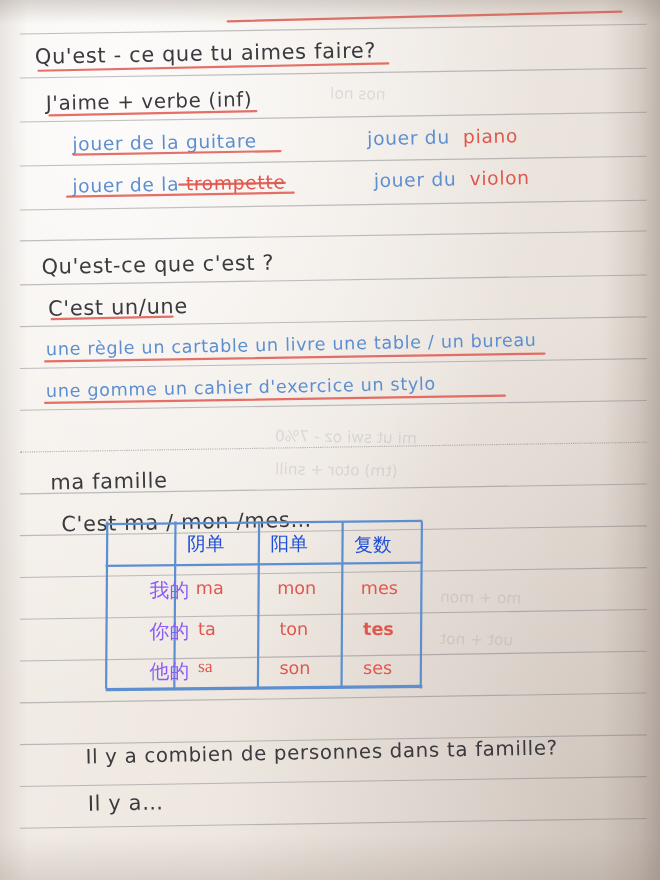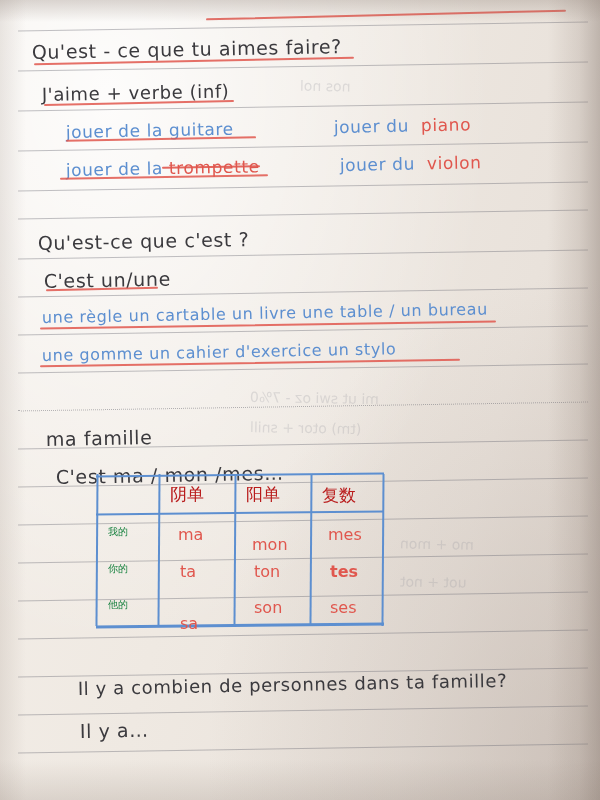--- a/index.html
+++ b/index.html
@@ -102,30 +102,31 @@
     top: 474px;
     width: 288px;
     height: 152px;
   }
   #grammar-table .tline {
     position: absolute;
     background: #5d8fd0;
   }
   #grammar-table .th {
     position: absolute;
-    color: #b91c1c;
+    color: #1d4ed8;
     font-family: "DejaVu Sans", sans-serif;
     font-size: 17px;
     white-space: nowrap;
   }
   #grammar-table .rh {
     position: absolute;
-    color: #15803d;
-    font-size: 10px;
-    white-space: nowrap;
+    color: #8b5cf6;
+    font-size: 18px;
+    white-space: nowrap;
+    margin-left: 28px;
   }
   #grammar-table .cell {
     position: absolute;
     color: #e0574e;
     font-size: 16px;
     white-space: nowrap;
   }
   
   .ghost {
     position: absolute;
@@ -210,30 +211,30 @@
     <div class="tline" style="left:138px; top:0px;   width:2px;  height:152px; transform:rotate(0.4deg);"></div>
     <div class="tline" style="left:214px; top:0px;   width:2px;  height:152px; transform:rotate(0.4deg);"></div>
     <div class="tline" style="left:286px; top:0px;   width:2px;  height:152px; transform:rotate(0.4deg);"></div>
 
     <div class="th" style="left:74px;  top:9px;">阴单</div>
     <div class="th" style="left:150px; top:9px;">阳单</div>
     <div class="th" style="left:226px; top:10px;">复数</div>
 
     <div class="rh" style="left:12px; top:51px;">我的</div>
     <div class="cell" style="left:82px; top:51px;">ma</div>
-    <div class="cell" style="left:156px;top:61px;">mon</div>
+    <div class="cell" style="left:156px;top:51px;">mon</div>
     <div class="cell" style="left:232px;top:51px;">mes</div>
 
     <div class="rh" style="left:12px; top:88px;">你的</div>
     <div class="cell" style="left:84px; top:88px;text-align:center;">ta</div>
     <div class="cell" style="left:158px;top:88px;text-align:center;">ton</div>
     <div class="cell" style="left:234px;top:88px;font-weight:bold;">tes</div>
 
     <div class="rh" style="left:12px; top:124px;">他的</div>
-    <div class="cell" style="left:84px; top:140px;">sa</div>
+    <div class="cell" style="left:84px; top:124px;font-family:Liberation Serif, serif;">sa</div>
     <div class="cell" style="left:158px;top:124px;">son</div>
     <div class="cell" style="left:234px;top:124px;">ses</div>
   </div>
 
   <div class="hw ink-black slant" style="left:78px; top:678px; font-size:18px;">Il y a combien de personnes dans ta famille?</div>
   <div class="hw ink-black slant" style="left:80px; top:720px; font-size:19px;">Il y a…</div>
 
   <div id="left-shade"></div>
   <div id="right-shade"></div>
   <div id="top-shade"></div>

